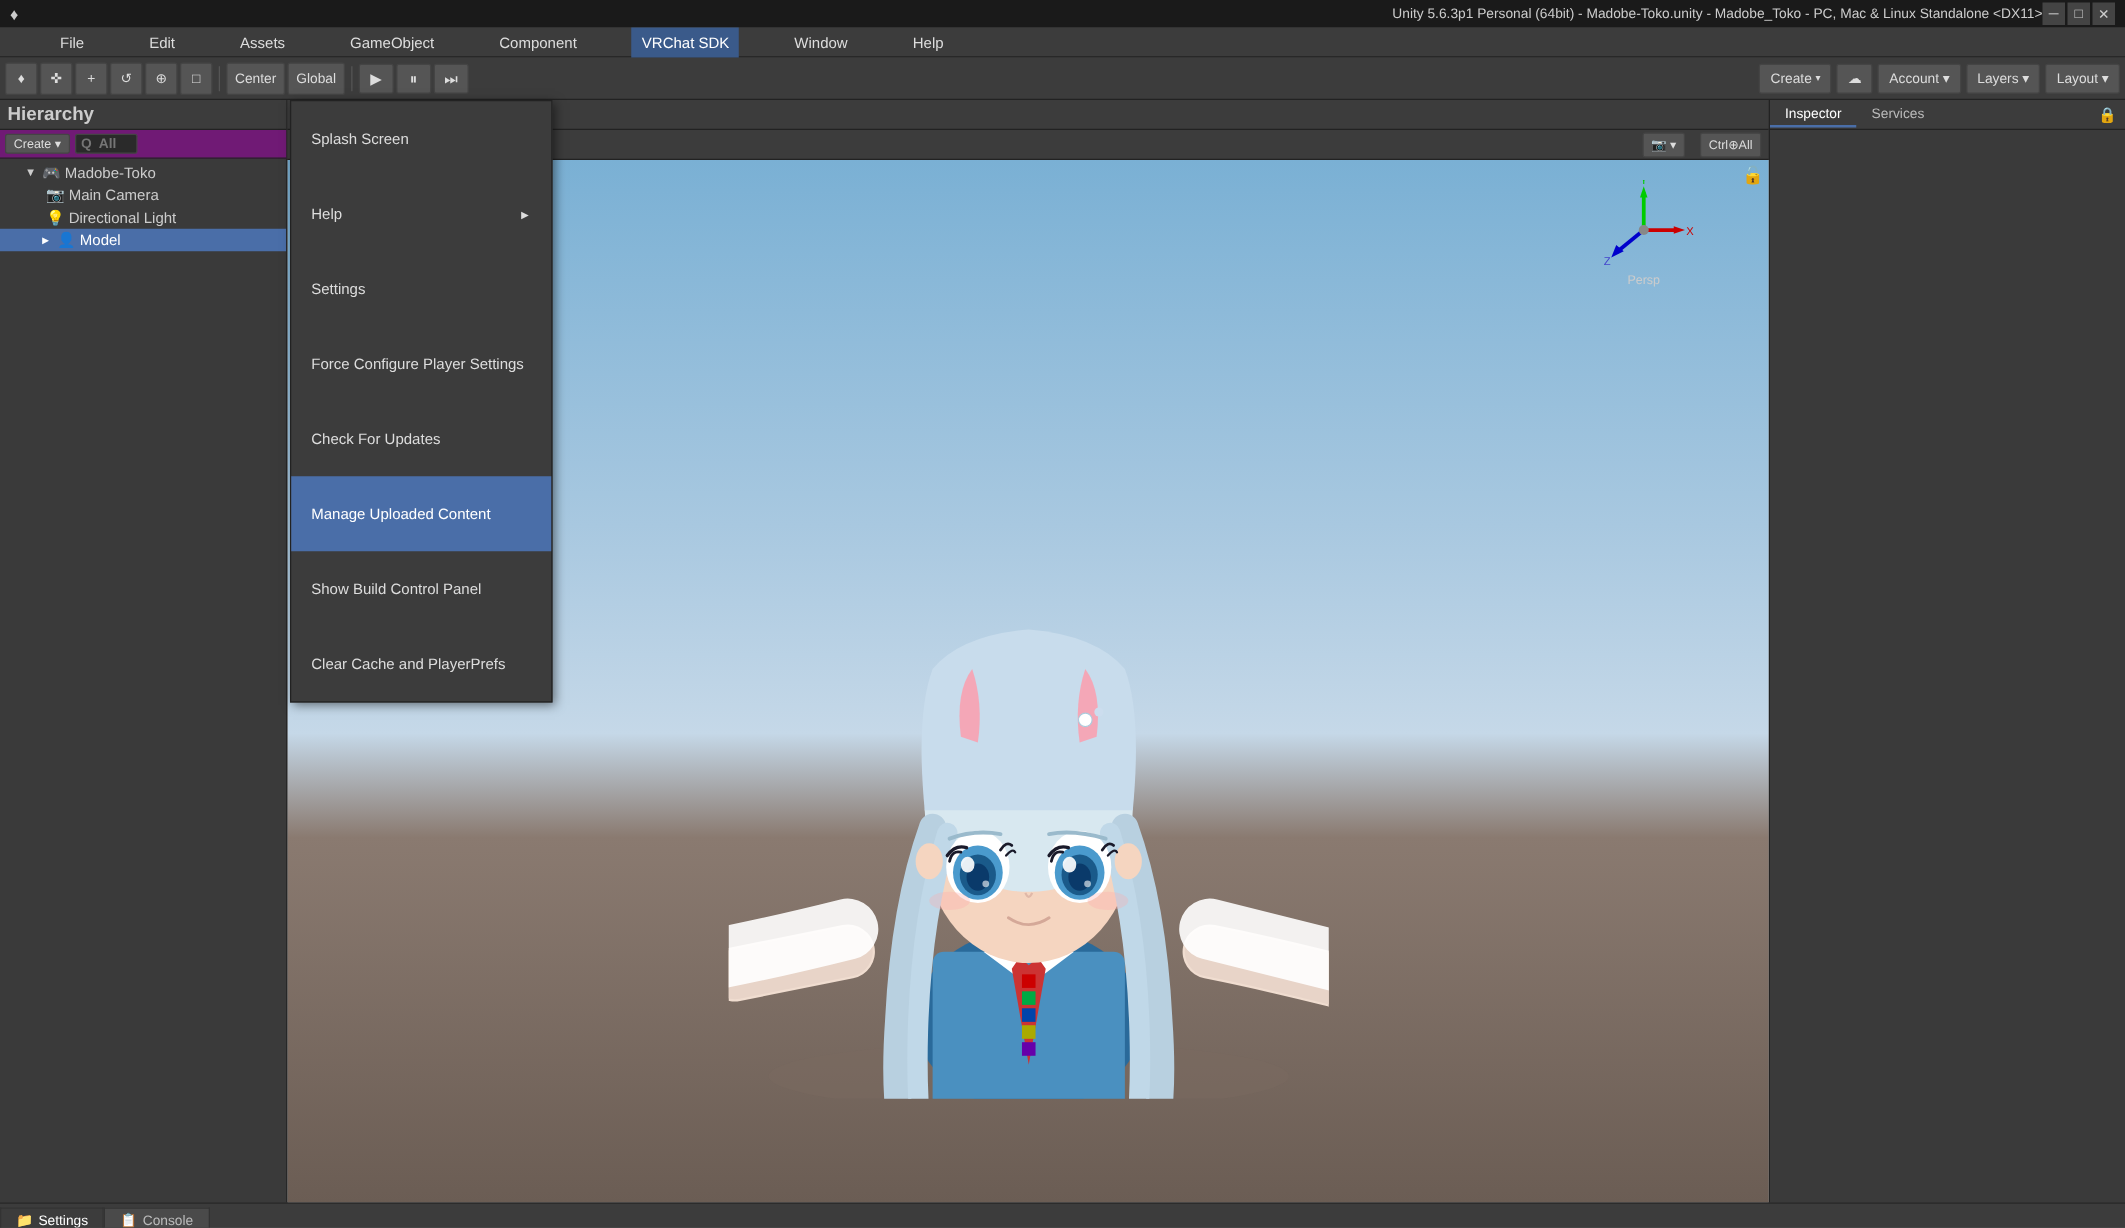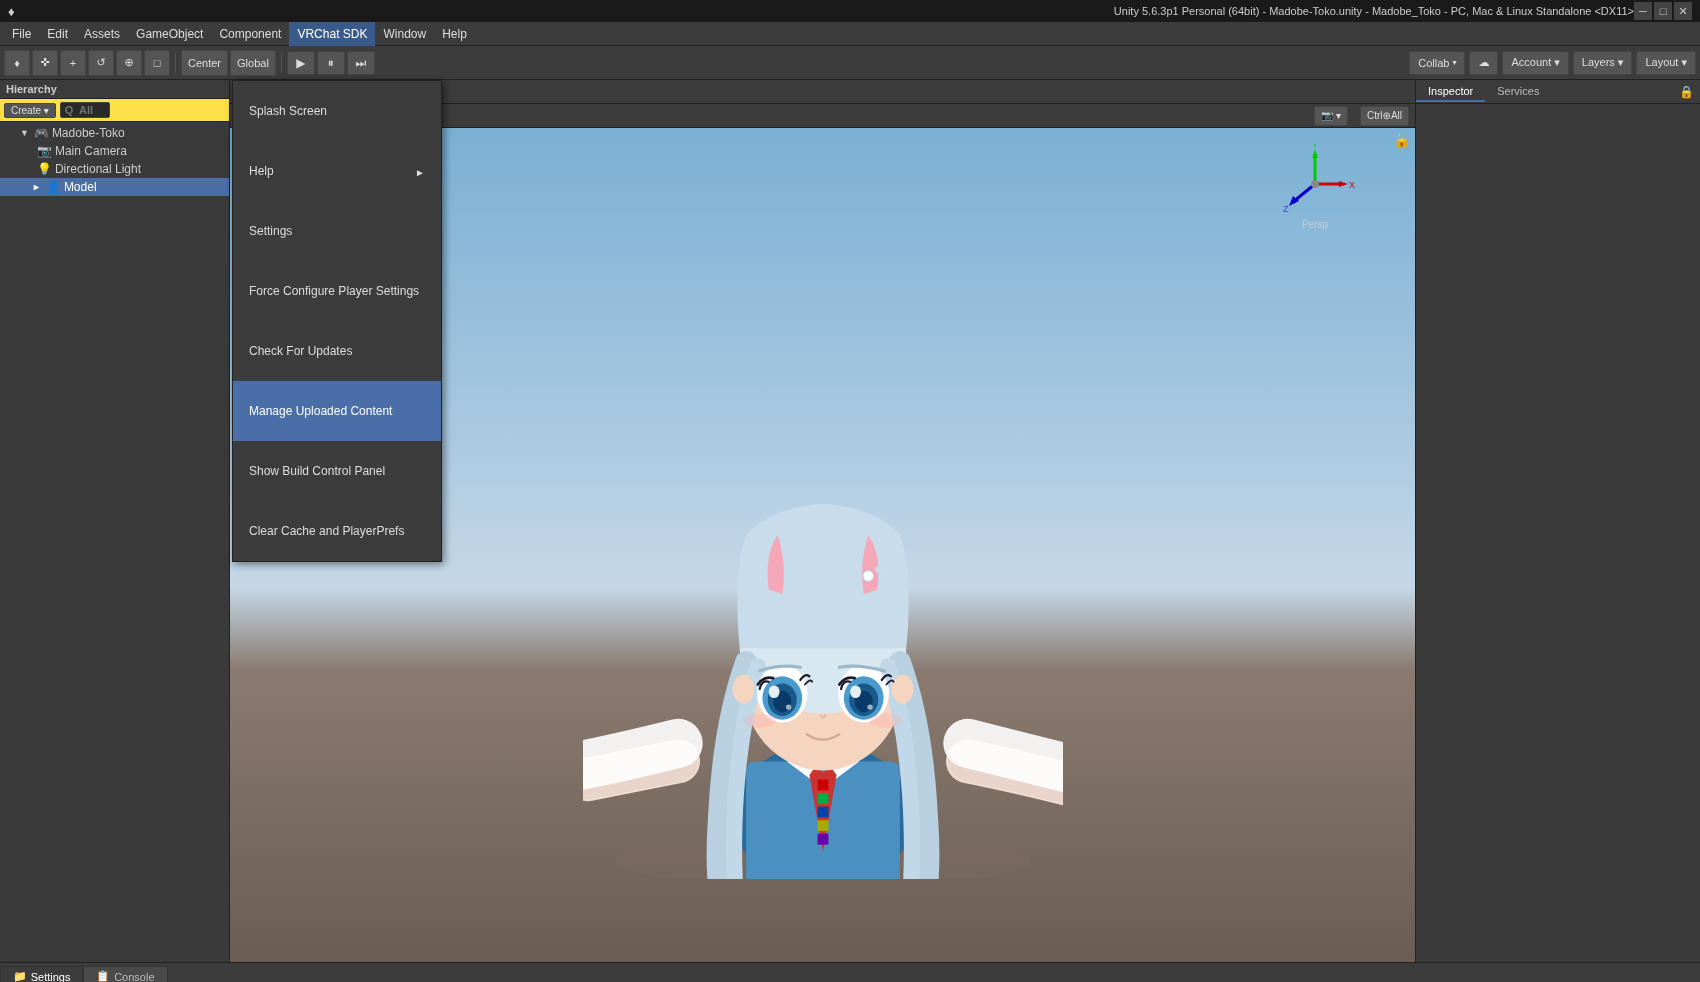--- a/index.html
+++ b/index.html
@@ -47,20 +47,21 @@
       padding: 0 4px;
     }
     .menu-item {
       padding: 2px 8px;
       cursor: pointer;
       color: #ddd;
       font-size: 12px;
       height: 24px;
       display: flex;
       align-items: center;
+      margin-left: 36px;
     }
     .menu-item.active { background: #4a6ea8; color: #fff; }
 
     
     #toolbar {
       background: #3c3c3c;
       height: 34px;
       display: flex;
       align-items: center;
       padding: 2px 4px;
@@ -148,21 +149,21 @@
       background: #3c3c3c;
       padding: 3px 6px;
       border-bottom: 1px solid #222;
       display: flex;
       align-items: center;
       gap: 4px;
       font-size: 11px;
       color: #bbb;
     }
     .panel-title {
-      font-size: 11px;
+      font-size: 15px;
       color: #ccc;
       font-weight: bold;
     }
     .create-btn {
       background: #555;
       border: 1px solid #444;
       color: #ddd;
       font-size: 10px;
       padding: 1px 6px;
       cursor: pointer;
@@ -409,21 +410,21 @@
   <div id="play-controls">
     <button class="play-btn">▶</button>
     <button class="play-btn">⏸</button>
     <button class="play-btn">⏭</button>
   </div>
 
   <div class="toolbar-spacer"></div>
 
   <div id="right-toolbar">
     <button class="right-btn">
-      <span>Collab</span>
+      <span>Create</span>
       <span class="dropdown-arrow">▾</span>
     </button>
     <button class="right-btn icon-only">☁</button>
     <button class="right-btn">
       <span>Account ▾</span>
     </button>
     <button class="right-btn">
       <span>Layers ▾</span>
     </button>
     <button class="right-btn">
@@ -431,21 +432,21 @@
     </button>
   </div>
 </div>
 
 <div id="main-layout">
 
   <div id="left-panel">
     <div class="panel-header">
       <span class="panel-title">Hierarchy</span>
     </div>
-    <div style="background:#fde047;padding:3px 4px;display:flex;align-items:center;gap:4px;border-bottom:1px solid #222;">
+    <div style="background:#701a75;padding:3px 4px;display:flex;gap:4px;border-bottom:1px solid #222;">
       <button class="create-btn">Create ▾</button>
       <input class="search-box" type="text" value="" placeholder="Q  All" style="">
     </div>
     <div class="hierarchy-content">
       <div class="tree-item tree-indent-1">
         <span class="tree-arrow">▼</span>
         <span>🎮</span>
         <span>Madobe-Toko</span>
       </div>
       <div class="tree-item tree-indent-2">

